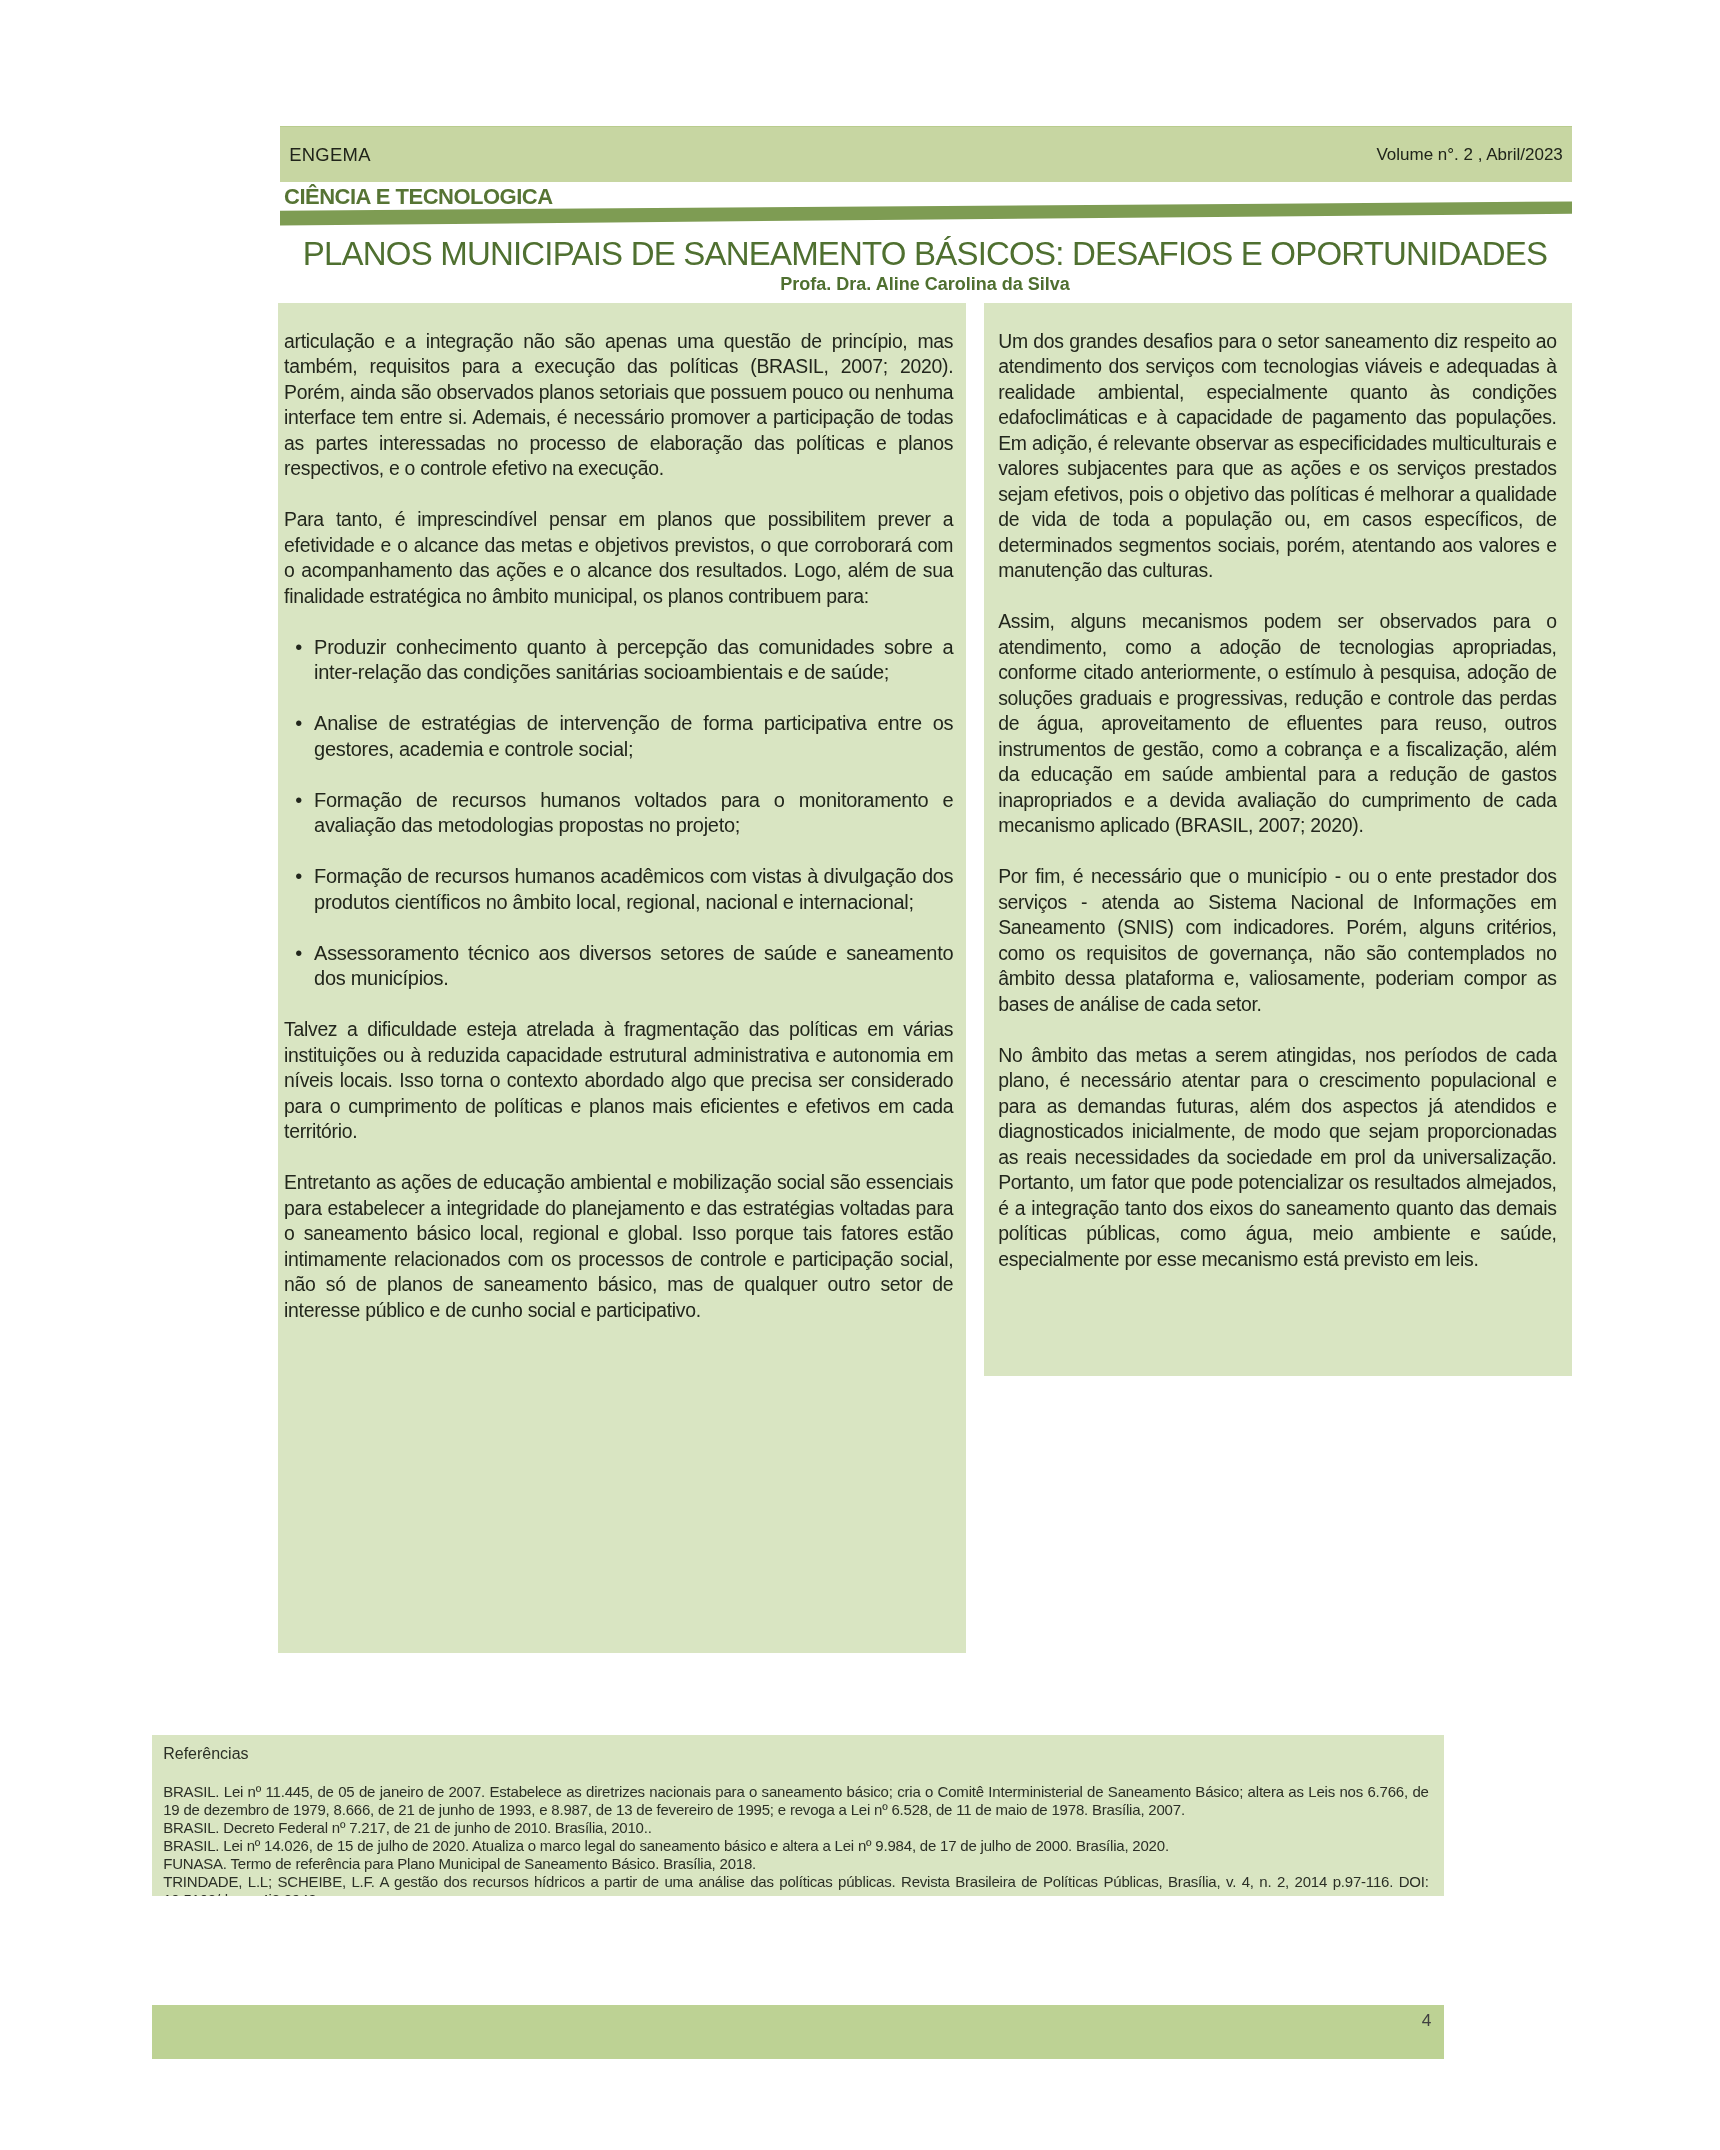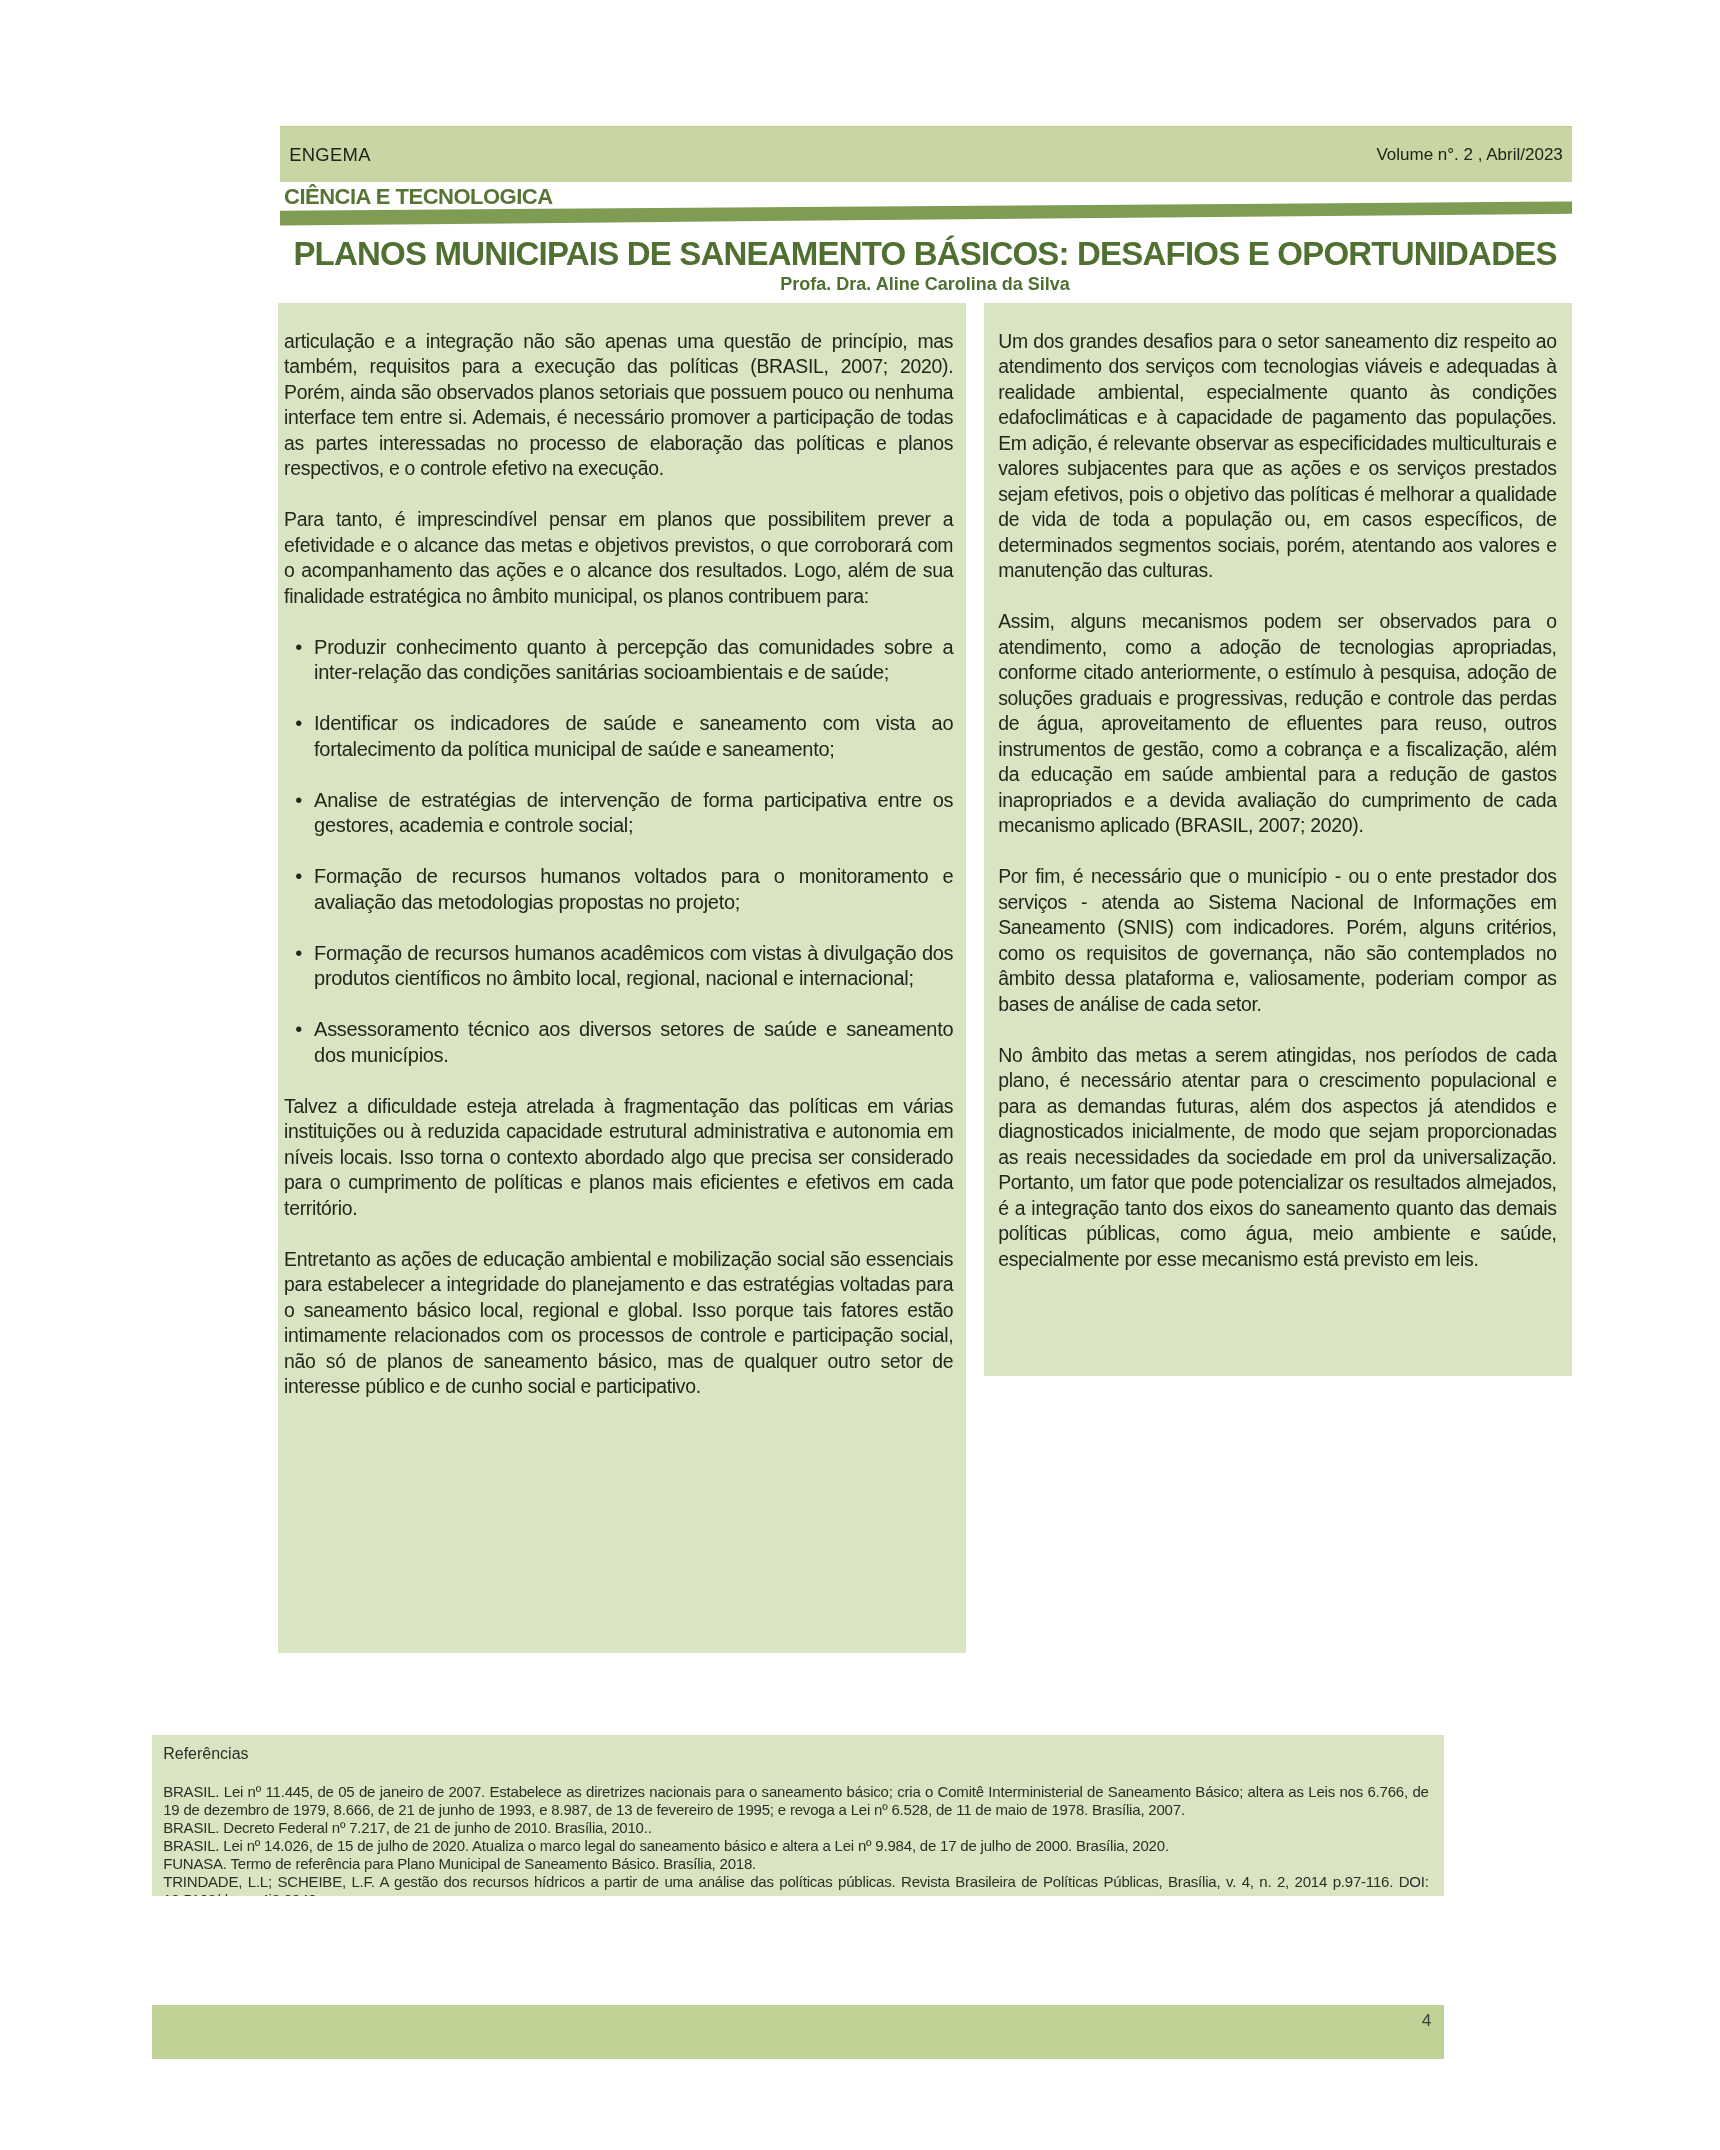--- a/index.html
+++ b/index.html
@@ -28,21 +28,21 @@
   .banner .brand{font-size:18.4px;letter-spacing:0.3px;color:#20241a;}
   .banner .volume{font-size:17px;color:#20241a;}
   .section-heading{
     position:absolute;left:284px;top:184px;
     font-size:22px;font-weight:bold;color:var(--heading-green);
     letter-spacing:-0.5px;line-height:26.5px;
   }
   .divider{position:absolute;left:280px;top:200px;width:1292px;height:27.5px;}
   .title-block{position:absolute;left:278px;top:236px;width:1294px;text-align:center;}
   .article-title{
-    font-size:33px;font-weight:bold;color:var(--title-green);
+    font-size:33px;font-weight:normal;color:var(--title-green);
     letter-spacing:-0.8px;line-height:36px;
   }
   .article-author{
     margin-top:1px;font-size:18px;font-weight:bold;color:var(--title-green);line-height:23.4px;
   }
   .columns{position:absolute;left:278px;top:303px;width:1294px;display:flex;gap:18px;align-items:flex-start;}
   .col{background:var(--panel-bg);overflow:hidden;}
   .col-left{width:701px;height:1350px;padding:25.5px 12.7px 28px 6.1px;}
   .col-right{width:599px;height:1073px;padding:25.5px 15.3px 28px 14.3px;}
   .col p{
@@ -95,21 +95,20 @@
 <main class="columns">
   <section class="col col-left">
     <div>
 
     <p>articulação e a integração não são apenas uma questão de princípio, mas também, requisitos para a execução das políticas (BRASIL, 2007; 2020). Porém, ainda são observados planos setoriais que possuem pouco ou nenhuma interface tem entre si. Ademais, é necessário promover a participação de todas as partes interessadas no processo de elaboração das políticas e planos respectivos, e o controle efetivo na execução.</p>
         <p>Para tanto, é imprescindível pensar em planos que possibilitem prever a efetividade e o alcance das metas e objetivos previstos, o que corroborará com o acompanhamento das ações e o alcance dos resultados. Logo, além de sua finalidade estratégica no âmbito municipal, os planos contribuem para:</p>
       </div>
     <ul>
 
     <li>Produzir conhecimento quanto à percepção das comunidades sobre a inter-relação das condições sanitárias socioambientais e de saúde;</li>
-        <li>Identificar os indicadores de saúde e saneamento com vista ao fortalecimento da  política municipal de saúde e saneamento;</li>
         <li>Analise de estratégias de intervenção de forma participativa entre os gestores,  academia e controle social;</li>
         <li>Formação de recursos humanos voltados para o monitoramento e avaliação das metodologias propostas no projeto;</li>
         <li>Formação de recursos humanos acadêmicos com vistas à divulgação dos produtos científicos no âmbito local, regional, nacional e internacional;</li>
         <li>Assessoramento técnico aos diversos setores de saúde e saneamento dos municípios.</li>
       </ul>
     <div>
 
         <p>Talvez a dificuldade esteja atrelada à fragmentação das políticas em várias instituições ou à reduzida capacidade estrutural administrativa e autonomia em níveis locais. Isso torna o contexto abordado algo que precisa ser considerado para o cumprimento de políticas e planos mais eficientes e efetivos em cada território.</p>
         <p>Entretanto as ações de educação ambiental e mobilização social são essenciais para estabelecer a integridade do planejamento e das estratégias voltadas para o saneamento básico local, regional e global. Isso porque tais fatores estão intimamente relacionados com os processos de controle e participação social, não só de planos de saneamento básico, mas de qualquer outro setor de interesse público e de cunho social e participativo.</p>
       </div>

